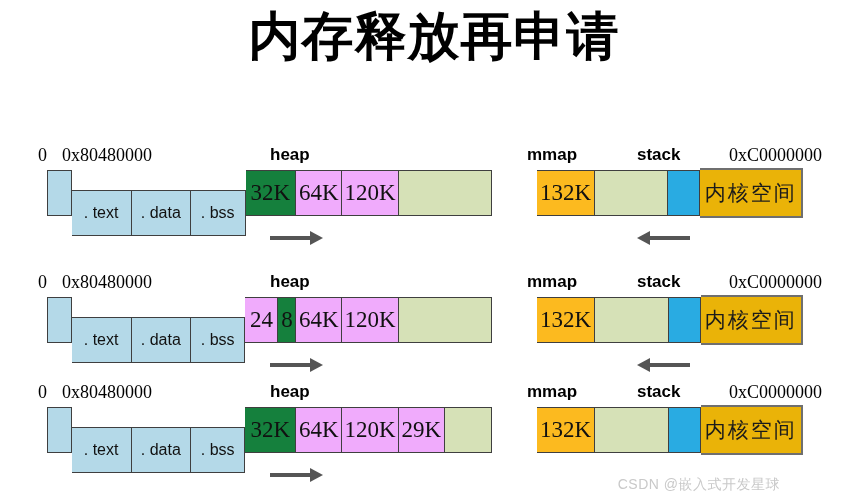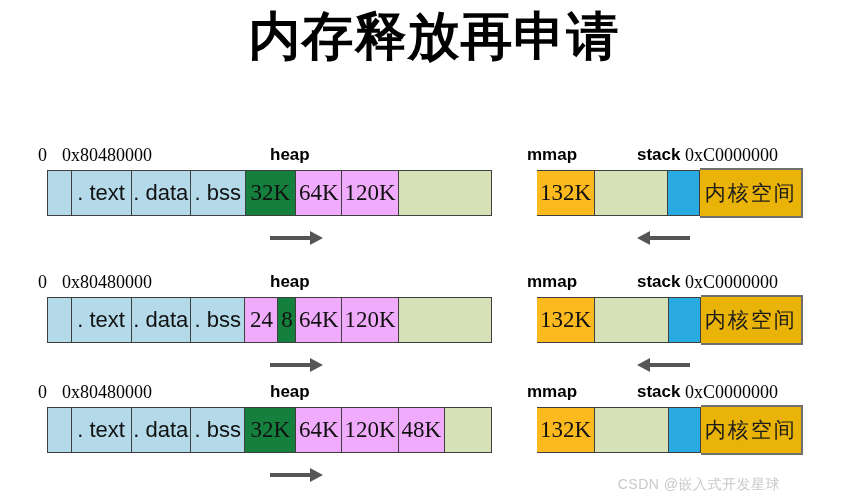--- a/index.html
+++ b/index.html
@@ -22,35 +22,35 @@
 
   
   .lbl{position:absolute;top:0;height:22px;line-height:22px;white-space:nowrap;color:#000;}
   .lbl-addr{font-family:"Liberation Serif","DejaVu Serif",serif;font-size:18px;}
   .lbl-tag{font-weight:700;font-size:17px;}
   .lbl-zero{left:38px;}
   .lbl-start{left:62px;}
   .lbl-heap{left:270px;}
   .lbl-mmap{left:527px;}
   .lbl-stack{left:637px;}
-  .lbl-end{left:685px;}
+  .lbl-end{left:729px;}
 
   
   .bar{
     position:absolute;top:26px;left:47px;height:46px;width:756px;
     display:flex;align-items:stretch;
   }
   .seg{
     box-sizing:border-box;height:100%;
     border:1px solid #3f3f3f;
     display:flex;align-items:center;justify-content:center;
     white-space:nowrap;overflow:visible;color:#111;
   }
   .seg + .seg{border-left-width:0;}
-  .t-sans{font-family:"Liberation Sans","DejaVu Sans",sans-serif;font-size:22px;}
+  .t-sans{font-family:"Liberation Sans","DejaVu Sans",sans-serif;font-size:16px;margin-top:20px;}
   .t-num{font-family:"Liberation Serif","DejaVu Serif",serif;font-size:23px;}
 
   .c-blue{background:#b4d9e8;}
   .c-green{background:#15803d;}
   .c-peach{background:#f0abfc;}
   .c-free{background:#d6e1b7;}
   .c-gold{background:#fcba1f;margin-left:45px;}
   .c-stack{background:#29abe2;}
   .c-kernel{
     background:#eab308;border:2px solid #6f6f6f;
@@ -148,21 +148,21 @@
     <span class="lbl lbl-tag  lbl-stack">stack</span>
     <span class="lbl lbl-addr lbl-end">0xC0000000</span>
     <div class="bar">
       <div class="seg c-blue  w26"></div>
       <div class="seg c-blue  w64 t-sans">. text</div>
       <div class="seg c-blue  w63 t-sans">. data</div>
       <div class="seg c-blue  w58 t-sans">. bss</div>
       <div class="seg c-green w54 t-num">32K</div>
       <div class="seg c-peach w49 t-num">64K</div>
       <div class="seg c-peach w60 t-num">120K</div>
-      <div class="seg c-peach w49 t-num">48K</div>
+      <div class="seg c-peach w49 t-num">29K</div>
       <div class="seg c-free  w50"></div>
       <div class="seg c-gold  w62 t-num">132K</div>
       <div class="seg c-free  w78"></div>
       <div class="seg c-stack w34"></div>
       <div class="seg c-kernel w109">内核空间</div>
     </div>
     <div class="arrow arrow-right"></div>
   </div>
 
   <div class="watermark">CSDN @嵌入式开发星球</div>

